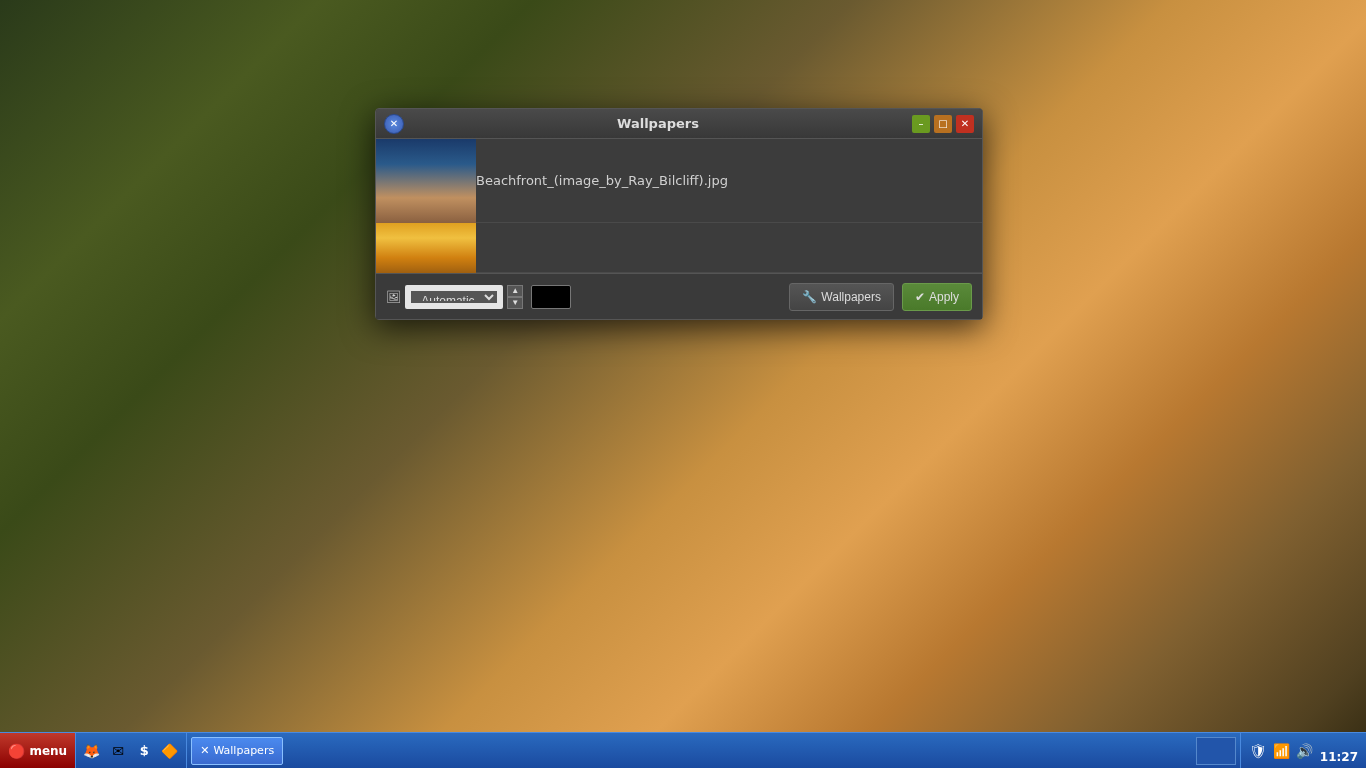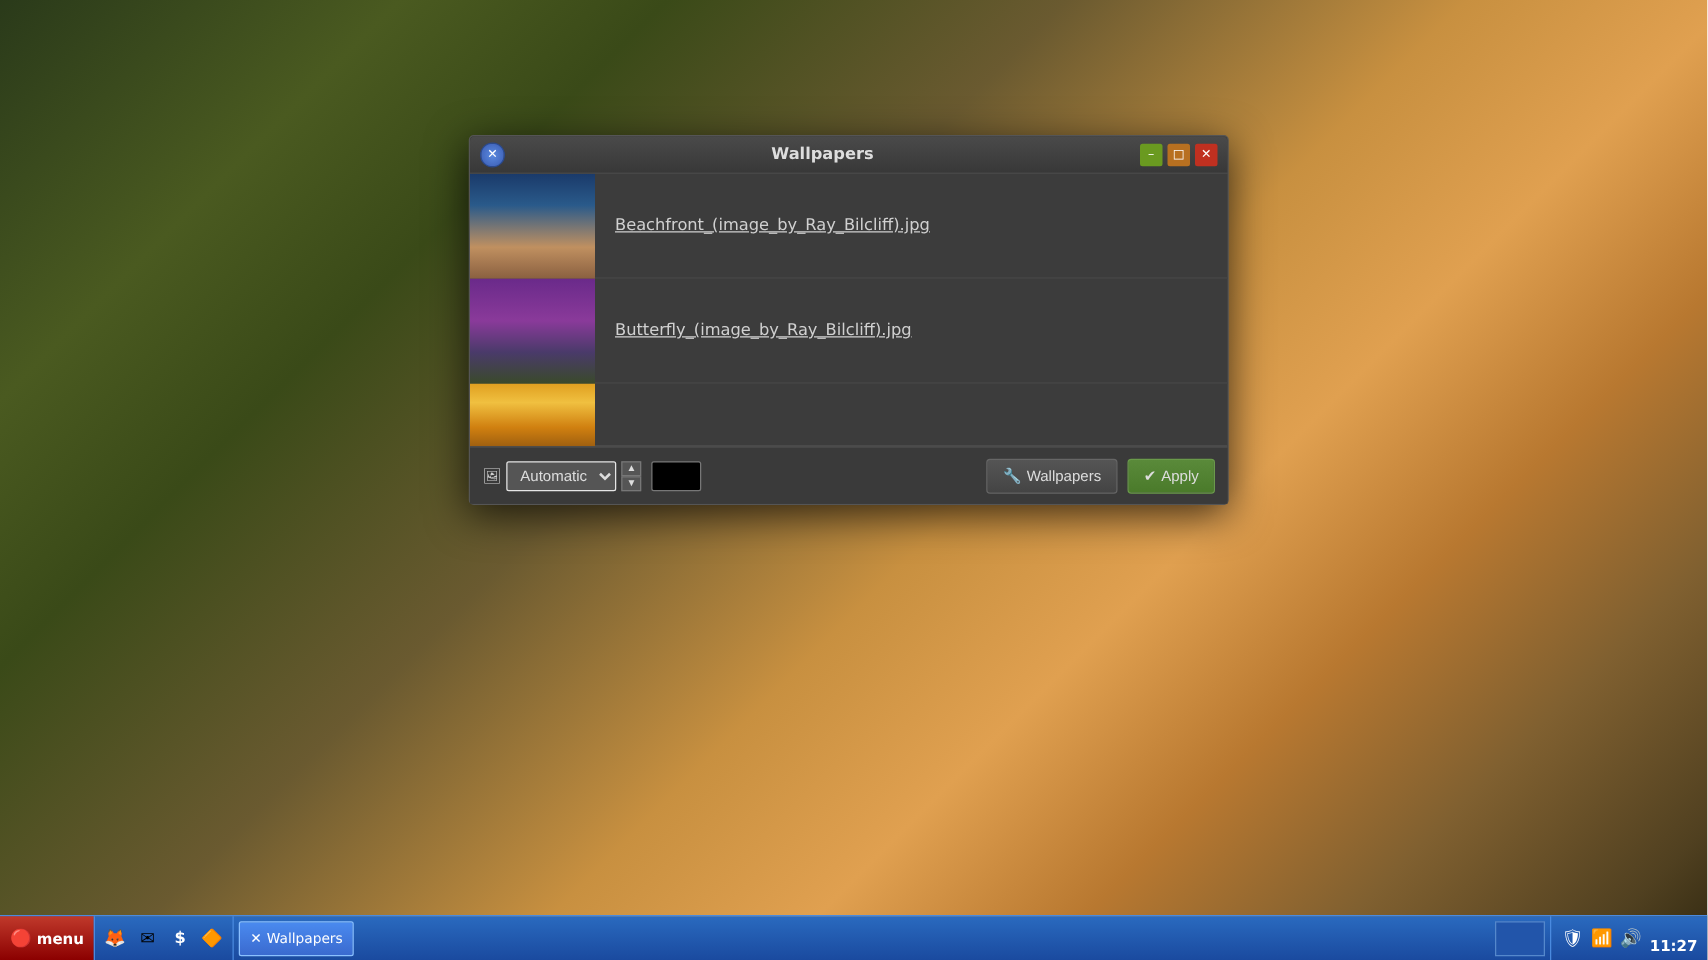--- a/index.html
+++ b/index.html
@@ -267,24 +267,22 @@
       background: linear-gradient(180deg, #1a2a1a 0%, #3a5a3a 30%, #4a7a5a 60%, #6a9a6a 100%);
     }
     .thumb-dusk {
       background: linear-gradient(180deg, #0a0a0a 0%, #4a2a0a 40%, #8a5020 70%, #2a1a0a 100%);
     }
     .thumb-flowers {
       background: linear-gradient(180deg, #e0a020 0%, #f0c040 30%, #d08010 70%, #a06010 100%);
     }
 
     .wallpaper-name {
-      padding-left: 16px;
       color: #d0d0d0;
       font-size: 13px;
-      text-decoration: underline;
     }
 
     .wallpaper-item.selected .wallpaper-name {
       color: #aabbcc;
     }
 
     
     .dialog-bottombar {
       display: flex;
       align-items: center;
@@ -302,21 +300,21 @@
     }
 
     .mode-label {
       color: #d0d0d0;
       font-size: 12px;
     }
 
     .mode-select {
       background: #555;
       color: #ddd;
-      border: 1px solid #e5e5e5;
+      border: 6px solid #e5e5e5;
       padding: 2px 6px;
       font-size: 12px;
       border-radius: 2px;
       height: 24px;
     }
 
     .mode-stepper {
       display: flex;
       flex-direction: column;
       gap: 0;
@@ -394,24 +392,20 @@
   </div>
 
   <div class="dialog-content">
     <div class="wallpaper-list">
 
       <div class="wallpaper-item">
         <div class="wallpaper-thumbnail thumb-beachfront"></div>
         <span class="wallpaper-name">Beachfront_(image_by_Ray_Bilcliff).jpg</span>
       </div>
 
-      <div class="wallpaper-item">
-        <div class="wallpaper-thumbnail thumb-butterfly"></div>
-        <span class="wallpaper-name">Butterfly_(image_by_Ray_Bilcliff).jpg</span>
-      </div>
 
 
 
 
       <div class="wallpaper-item" style="height:50px;">
         <div class="wallpaper-thumbnail thumb-flowers" style="height:50px;"></div>
         <span class="wallpaper-name"></span>
       </div>
 
     </div>

